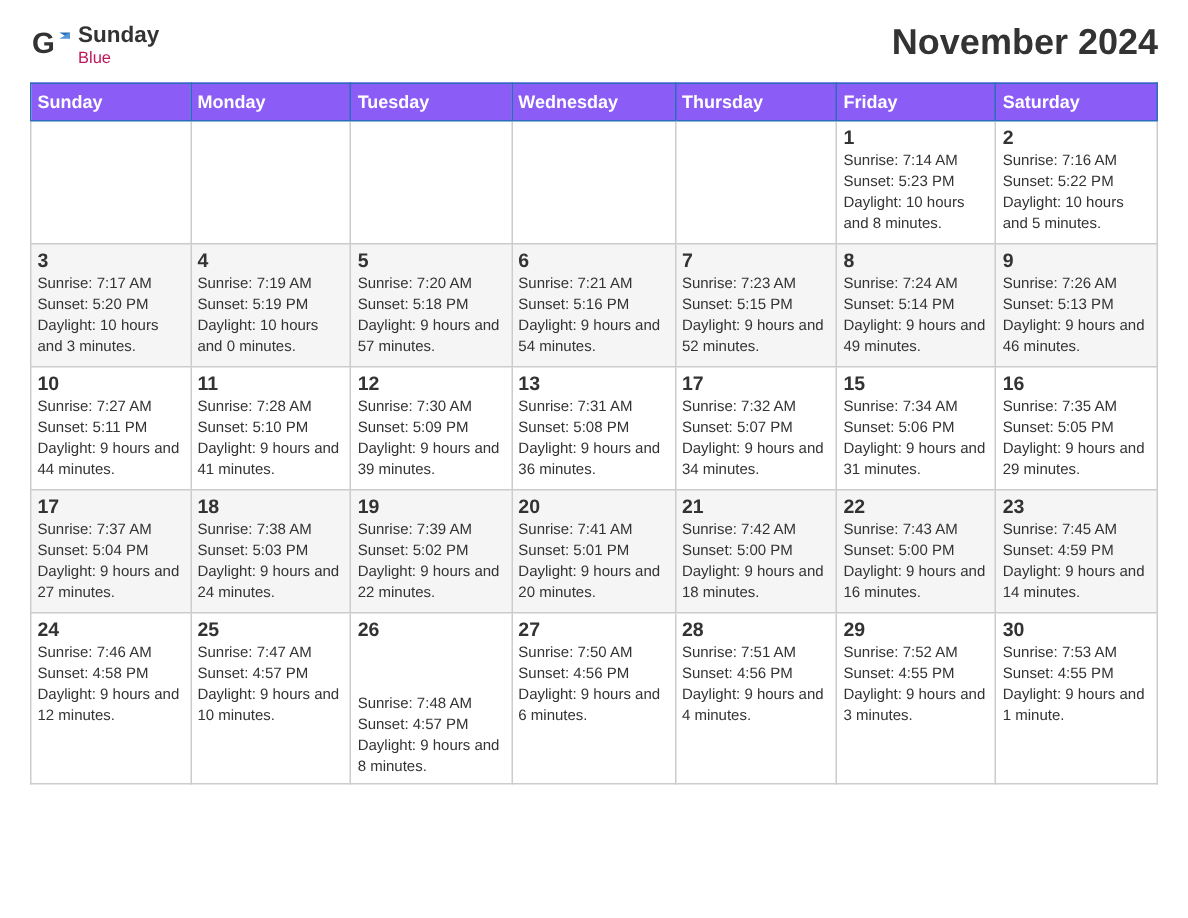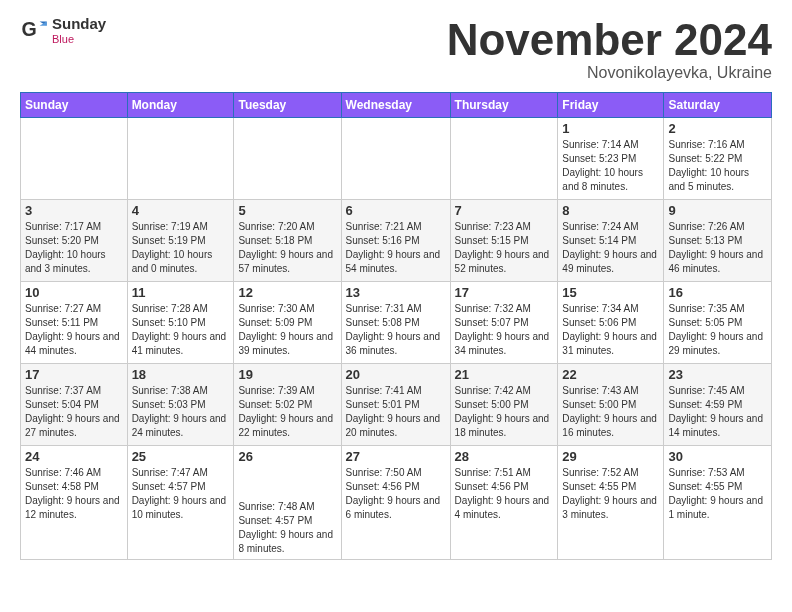--- a/index.html
+++ b/index.html
@@ -41,21 +41,21 @@
       color: #be185d;
     }
     .logo-icon {
       width: 28px;
       height: 28px;
     }
     .title-area {
       text-align: right;
     }
     .month-title {
-      font-size: 44px;
+      font-size: 24px;
       font-weight: bold;
       color: #333;
       line-height: 1.1;
     }
     .location-title {
       font-size: 16px;
       color: #555;
     }
     .calendar-table {
       width: 100%;
@@ -108,21 +108,20 @@
         <polygon points="28,8 38,14 38,8" fill="#2a6ebb"></polygon>
         <polygon points="28,14 38,8 38,14" fill="#5599dd"></polygon>
       </svg>
       <div class="logo-text">
         <span class="logo-general">Sunday</span>
         <span class="logo-blue">Blue</span>
       </div>
     </div>
     <div class="title-area">
       <div class="month-title">November 2024</div>
-      <div class="location-title">Novonikolayevka, Ukraine</div>
     </div>
   </div>
 
   <table class="calendar-table">
     <thead>
       <tr>
       <th>Sunday</th>
           <th>Monday</th>
           <th>Tuesday</th>
           <th>Wednesday</th>

